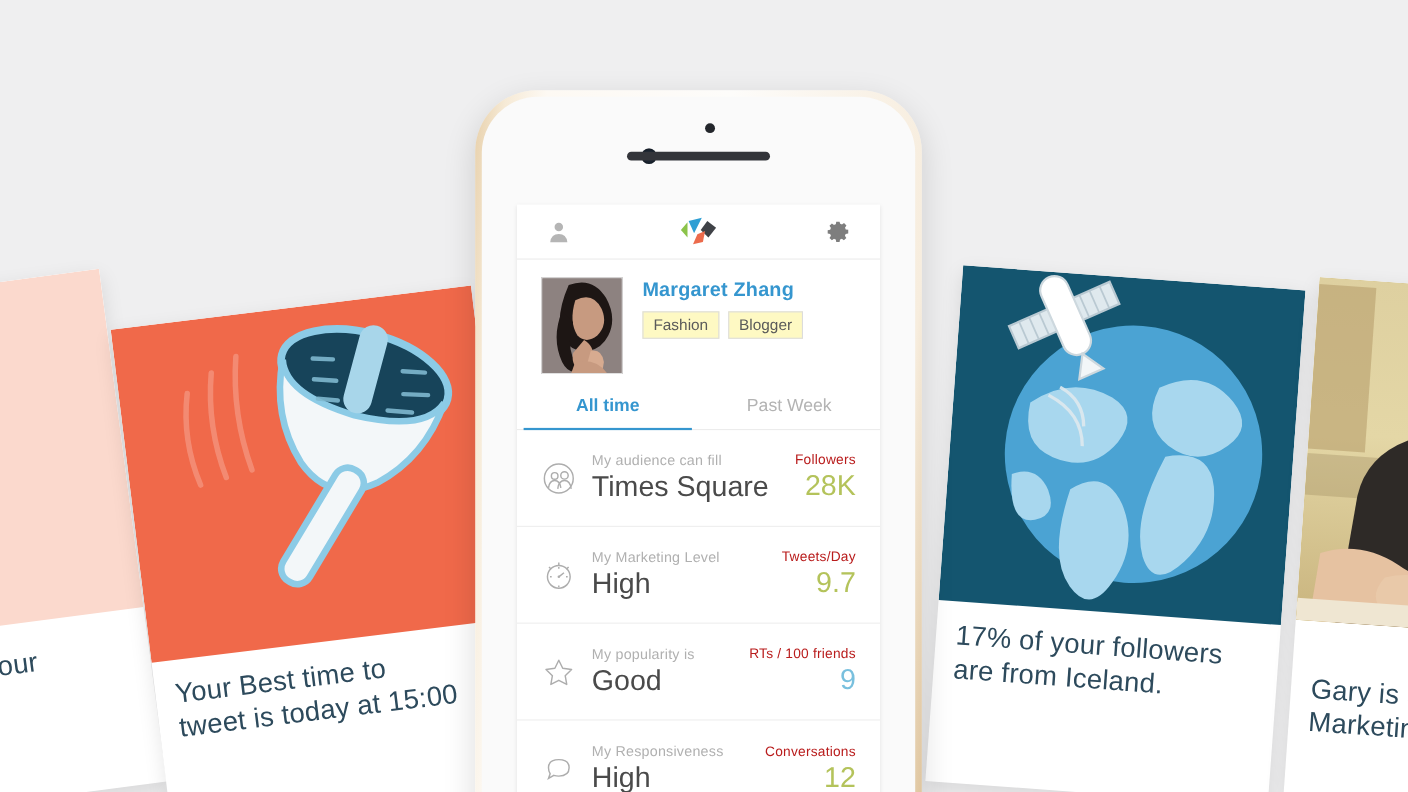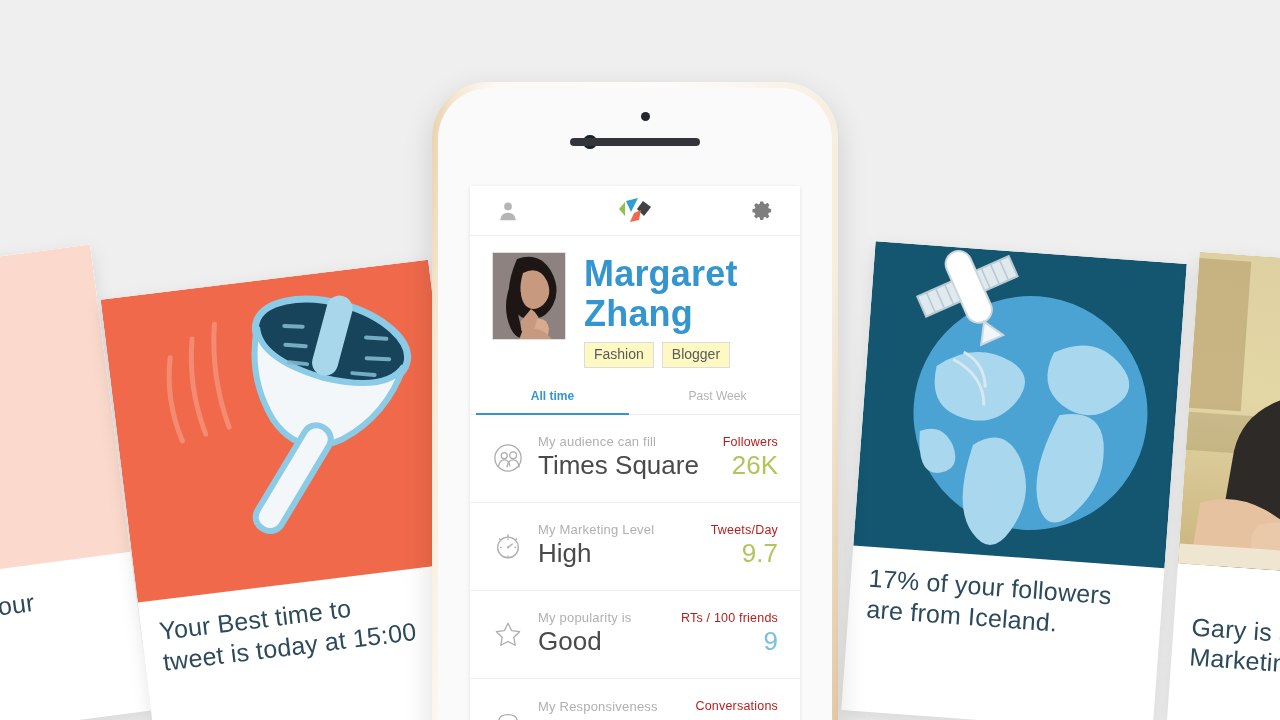--- a/index.html
+++ b/index.html
@@ -121,34 +121,34 @@
     display:flex; align-items:flex-start; gap:18px;
     padding: 16px 22px 10px 22px;
   }
   .avatar {
     width:74px; height:88px; flex:0 0 74px;
     border:1px solid #e0e0e0;
     background:#8e8381;
     position:relative; overflow:hidden;
   }
   .pname {
-    color:#3596cf; font-size:36px; font-weight:bold;
+    color:#3596cf; font-size:18px; font-weight:bold;
     letter-spacing:.2px; line-height:1.1; margin-top:2px;
     font-family:"Liberation Sans", sans-serif;
   }
   .tags { margin-top:9px; display:flex; gap:8px; }
   .tag {
     border:1px solid #dcdcdc; color:#5a5a5a; background:#fef9c3;
     font-size:14px; padding:3px 9px; line-height:1.25;
   }
 
   .tabs { display:flex; border-bottom:1px solid #ececec; }
   .tab {
     flex:1; text-align:center; padding:11px 0 11px 0;
-    font-size:12px; color:#b3b3b3; position:relative;
+    font-size:16px; color:#b3b3b3; position:relative;
   }
   .tab.active { color:#3596cf; font-weight:bold; }
   .tab.active:after {
     content:""; position:absolute; left:6px; right:6px; bottom:-1px;
     height:2px; background:#3596cf;
   }
 
   .stats { flex:1 1 auto; }
   .stat {
     display:flex; align-items:center;
@@ -365,21 +365,21 @@
                 <path d="M15 26 q1 -8 6.5 -8 t6.5 8"></path>
                 <circle cx="21.5" cy="13" r="3.6"></circle>
               </svg>
             </div>
             <div class="mid">
               <div class="lbl">My audience can fill</div>
               <div class="val">Times Square</div>
             </div>
             <div class="right">
               <div class="rlbl">Followers</div>
-              <div class="rval" style="color:#b4c35b">26K</div>
+              <div class="rval" style="color:#b4c35b">28K</div>
             </div>
           </div>
 
           <div class="stat">
             <div class="ico">
               <svg width="30" height="30" viewBox="0 0 32 32" fill="none" stroke="#adadad" stroke-width="1.4">
                 <circle cx="16" cy="17.5" r="11"></circle>
                 <path d="M16 3.5 v3"></path>
                 <path d="M6.5 8 l2.2 2.2"></path>
                 <path d="M25.5 8 l-2.2 2.2"></path>

